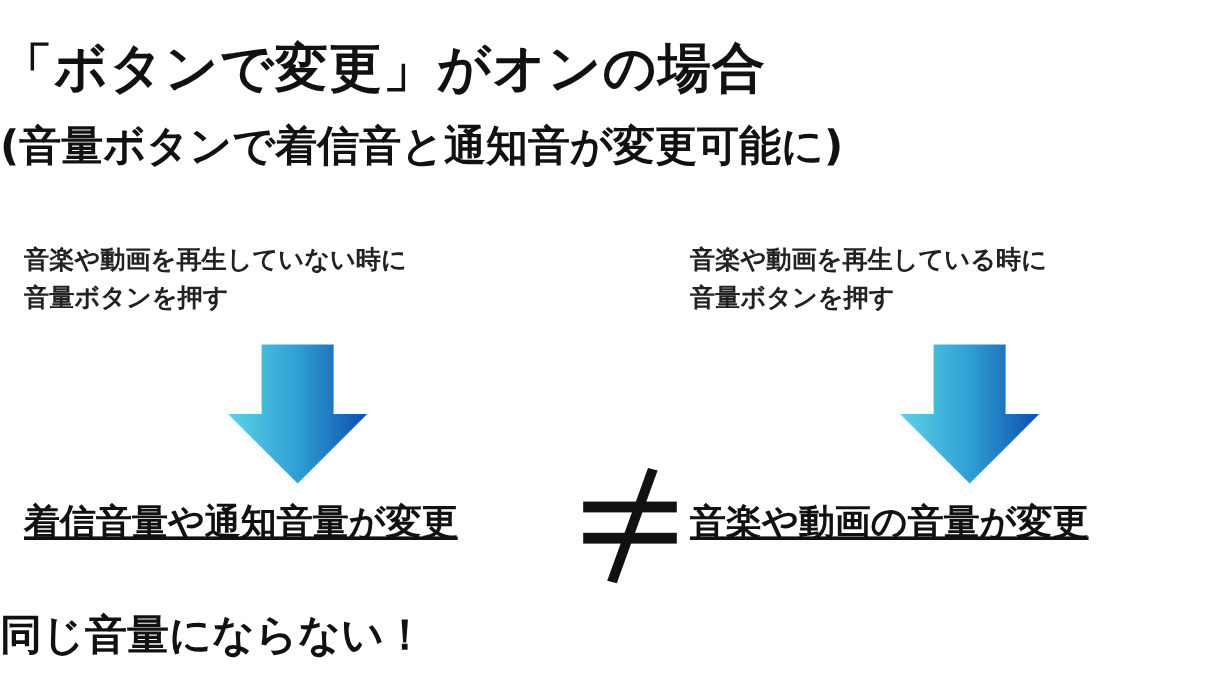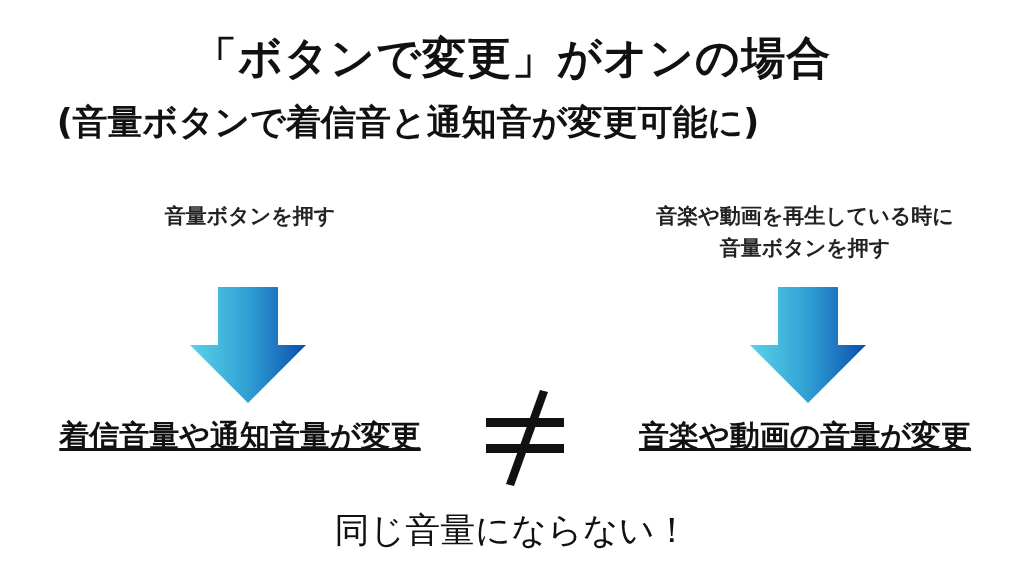--- a/index.html
+++ b/index.html
@@ -9,21 +9,21 @@
   }
   body {
     width: 1024px;
     height: 576px;
     position: relative;
     overflow: hidden;
     font-family: "DejaVu Sans", "Liberation Sans", sans-serif;
     color: #111111;
   }
   .abs { position: absolute; }
-  .center-text { text-align: center; white-space: nowrap; }
+  .center-text { text-align: left; white-space: nowrap; }
 
   .title {
     left: 0; width: 1024px;
     top: 30px;
     font-size: 44px;
     font-weight: bold;
     line-height: 56px;
     letter-spacing: 1px;
   }
   .subtitle {
@@ -57,31 +57,32 @@
 
   .neq {
     left: 478px; top: 388px;
     width: 94px; height: 100px;
   }
 
   .conclusion {
     left: 0; width: 1024px;
     top: 506px;
     font-size: 35px;
-    font-weight: normal;
+    font-weight: bold;
     line-height: 48px;
   }
 </style>
 </head>
 <body>
 
 <div class="abs center-text title">「ボタンで変更」がオンの場合</div>
 <div class="abs center-text subtitle">(音量ボタンで着信音と通知音が変更可能に)</div>
 
 <div class="abs center-text cond cond-left">
+  <div>音楽や動画を再生していない時に</div>
   <div>音量ボタンを押す</div>
 </div>
 
 <svg class="abs arrow arrow-left" viewBox="0 0 120 120">
   <defs>
     <linearGradient id="gradL" x1="0" y1="0" x2="1" y2="0">
       <stop offset="0" stop-color="#5ad4e6"></stop>
       <stop offset="0.5" stop-color="#2f9fd4"></stop>
       <stop offset="1" stop-color="#0d4fae"></stop>
     </linearGradient>

